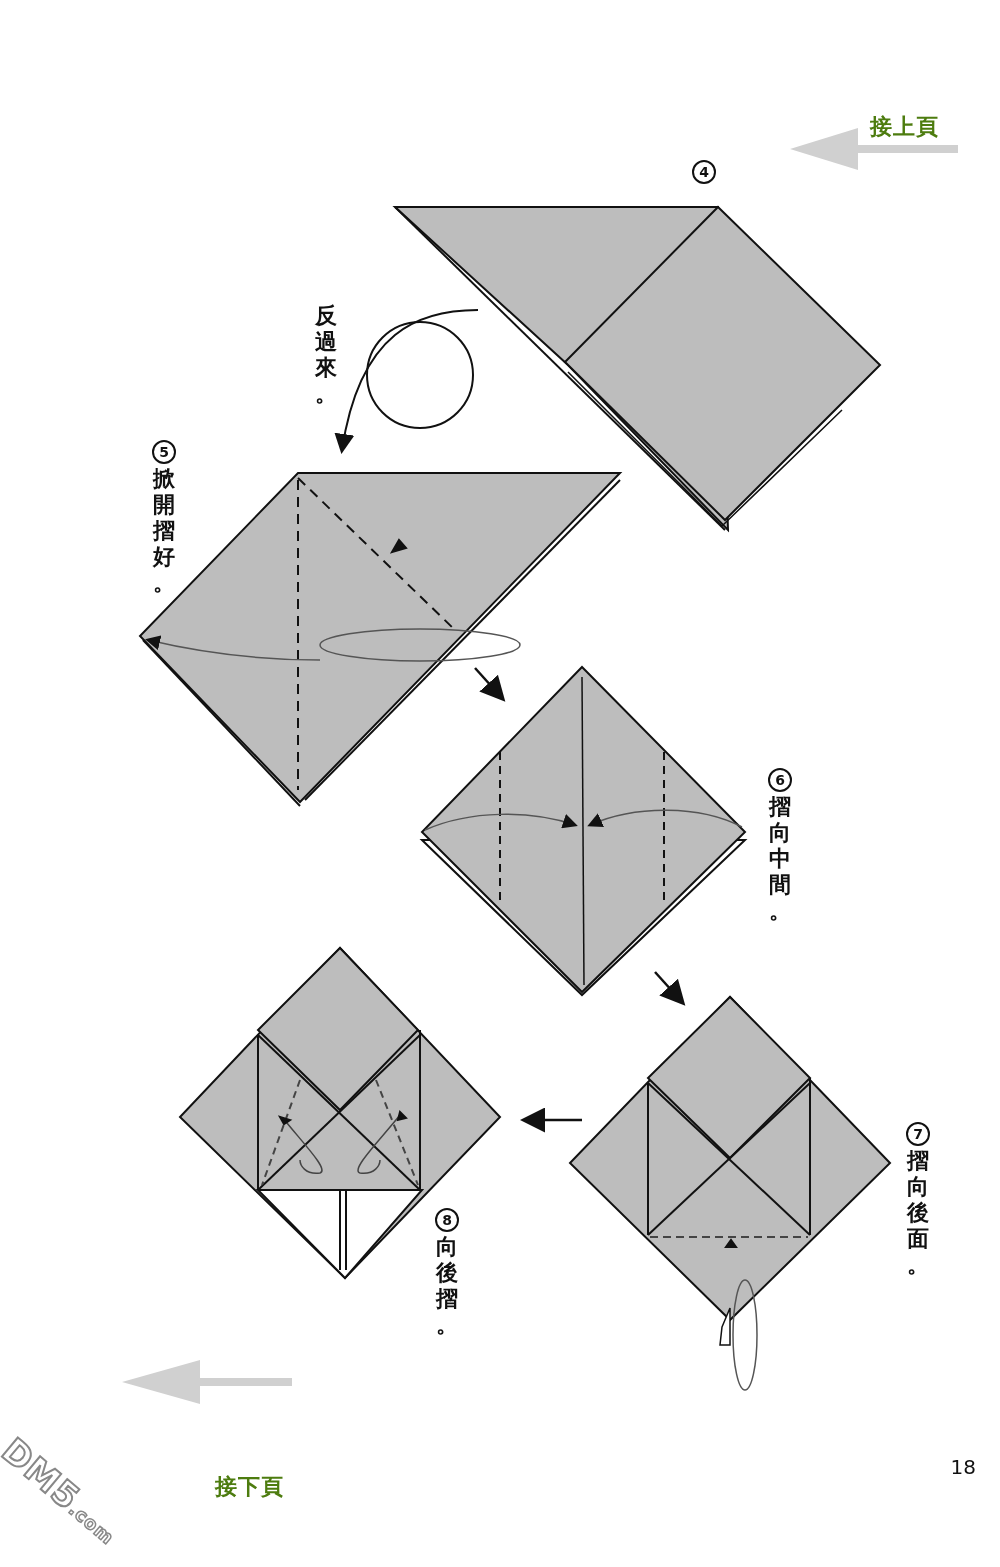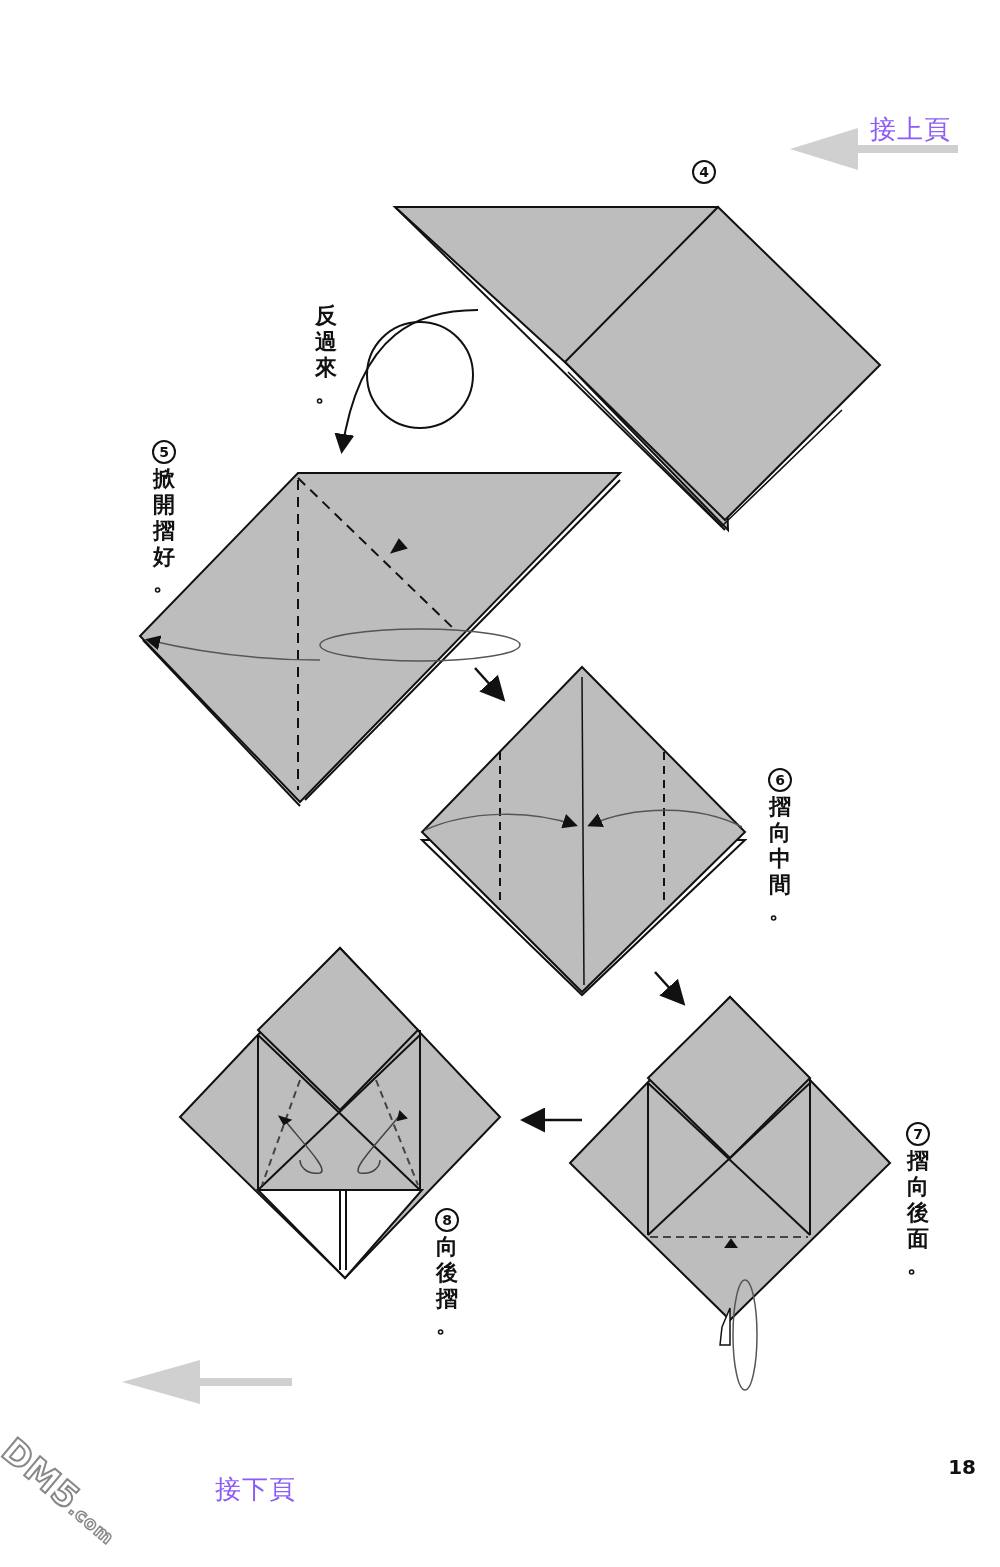--- a/index.html
+++ b/index.html
@@ -4,24 +4,24 @@
 <style>
   html, body { margin: 0; padding: 0; background: #ffffff; }
   body { width: 1000px; height: 1567px; position: relative; overflow: hidden;
          font-family: "DejaVu Sans", sans-serif; color: #111; }
   .diagram { position: absolute; left: 0; top: 0; width: 1000px; height: 1567px; }
   .vlabel { position: absolute; font-size: 22px; font-weight: bold; line-height: 26px;
             width: 26px; text-align: center; color: #111; }
   .vlabel .num { display: block; width: 20px; height: 20px; margin: 0 auto 2px auto;
                  border: 2px solid #111; border-radius: 50%; font-size: 14px; line-height: 20px; }
   .vlabel .ch { display: block; }
-  .hlabel { position: absolute; font-size: 26px; font-weight: normal; color: #8b5cf6; letter-spacing: 1px; }
+  .hlabel { position: absolute; font-size: 22px; font-weight: bold; color: #4d7c0f; letter-spacing: 1px; }
   .stepnum { position: absolute; width: 20px; height: 20px; border: 2px solid #111; border-radius: 50%;
              font-size: 14px; font-weight: bold; line-height: 20px; text-align: center; }
-  .pagenum { position: absolute; right: 24px; top: 1455px; font-size: 20px; font-weight: bold; }
+  .pagenum { position: absolute; right: 24px; top: 1455px; font-size: 20px; font-weight: normal; }
   .watermark { position: absolute; left: 20px; top: 1430px; transform: rotate(40deg); transform-origin: left top;
                font-size: 34px; font-weight: bold; color: #fff; -webkit-text-stroke: 2px #888;
                letter-spacing: 1px; }
   .watermark .com { font-size: 18px; -webkit-text-stroke: 1.5px #888; }
 </style>
 </head>
 <body>
 
 <svg class="diagram" viewBox="0 0 1000 1567" xmlns="http://www.w3.org/2000/svg">
   <defs>

